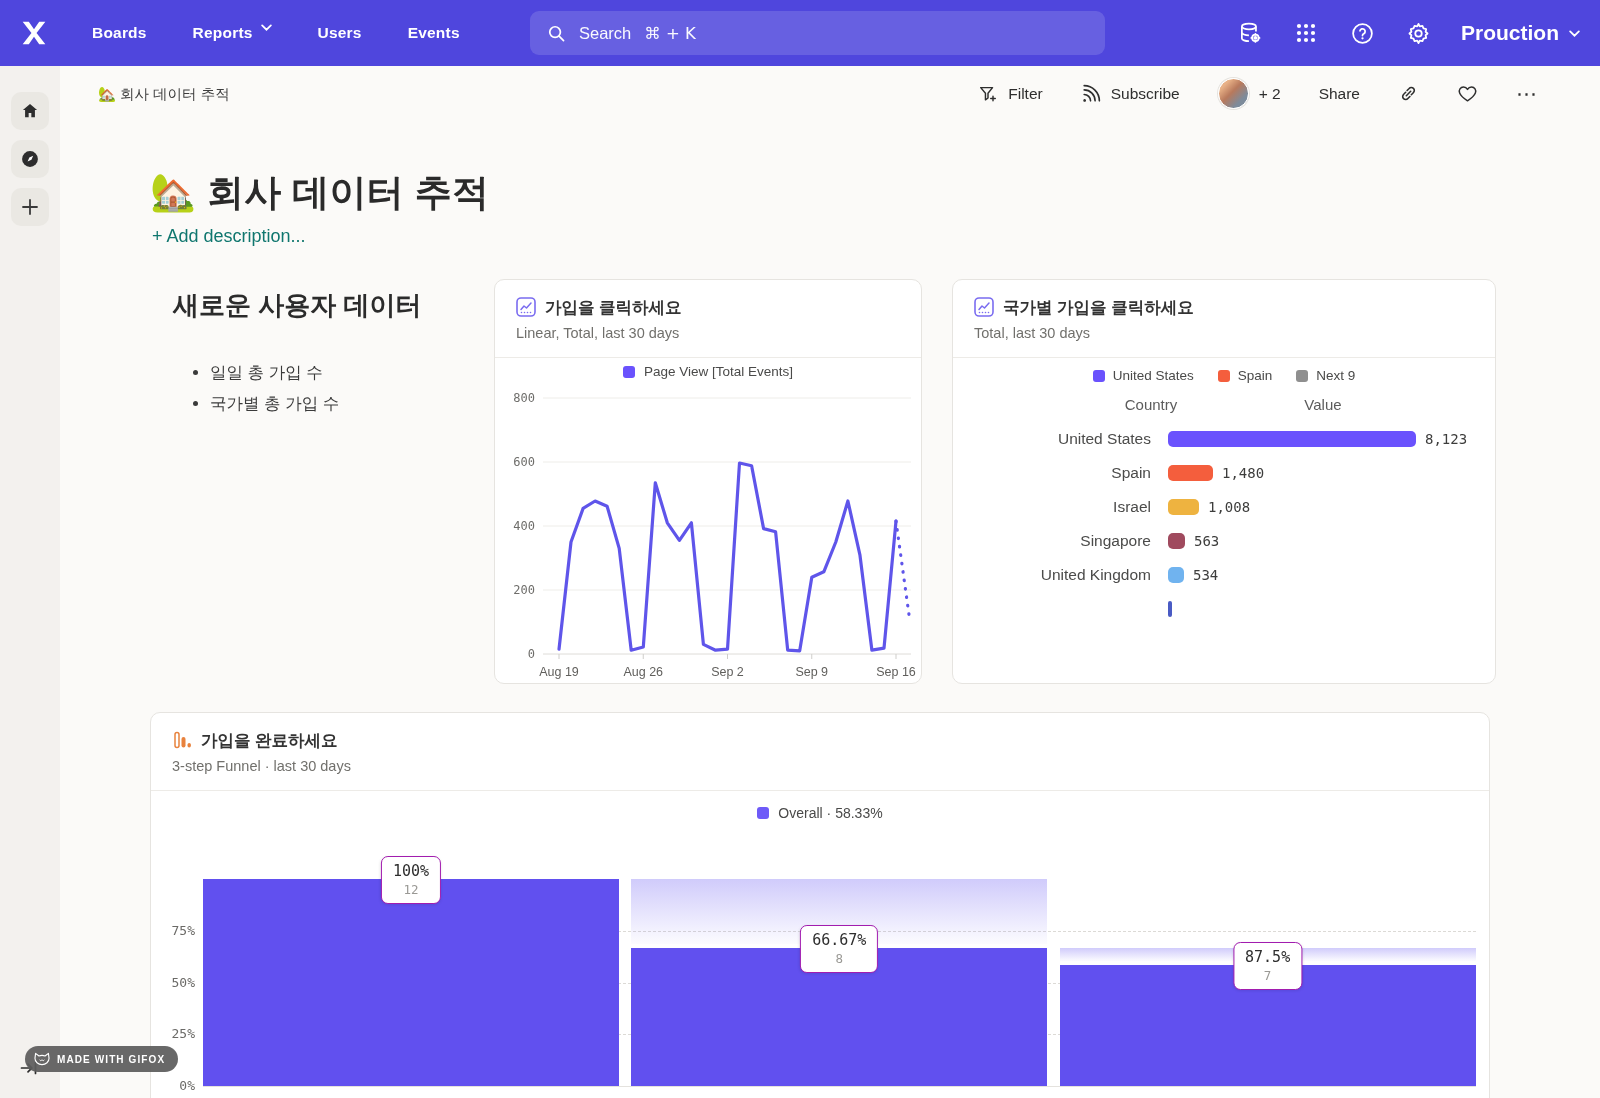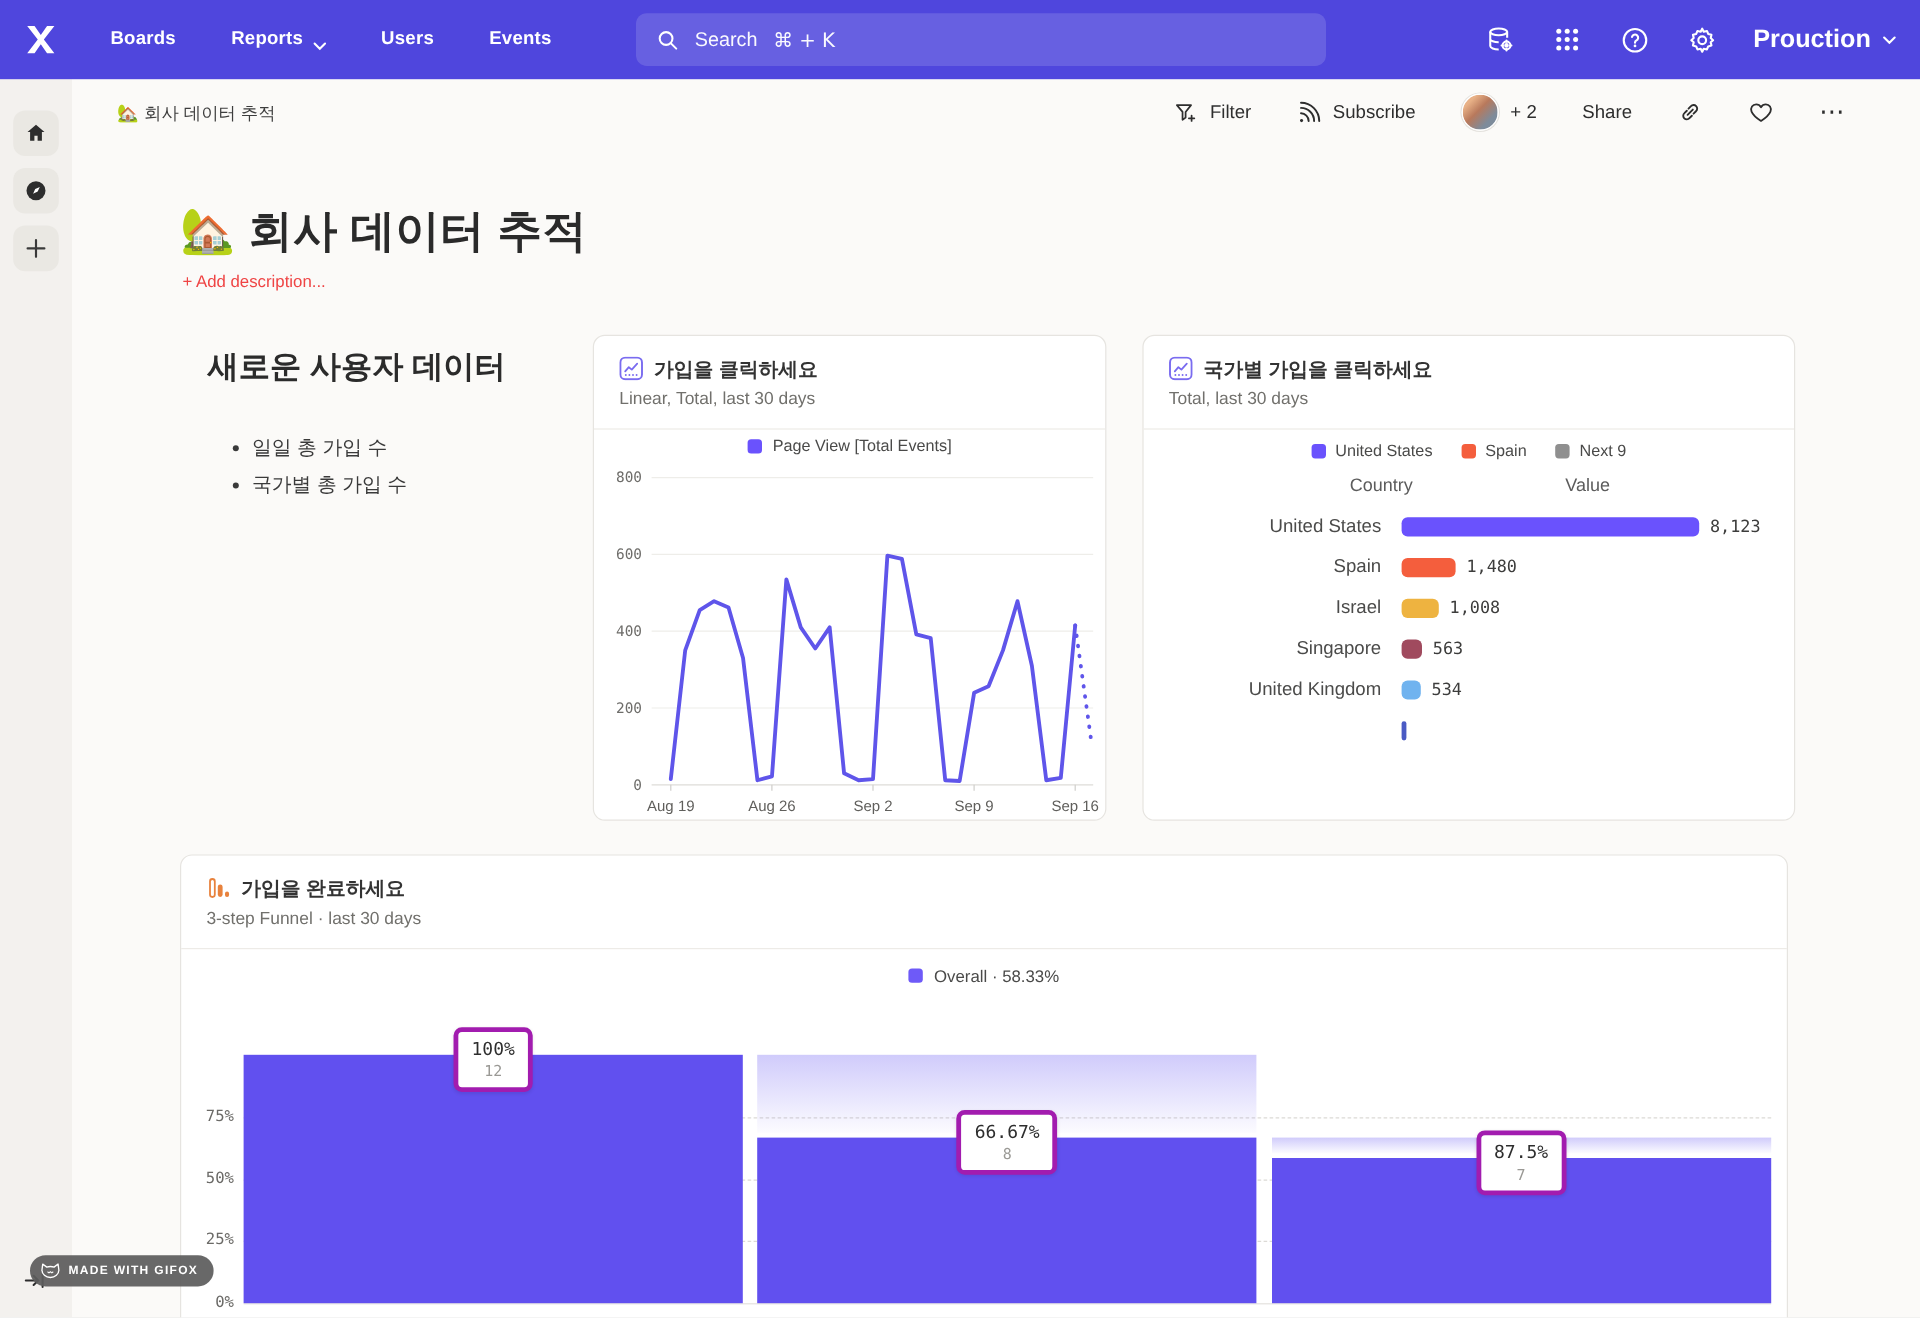--- a/index.html
+++ b/index.html
@@ -4,21 +4,21 @@
 <style>
   html,body{margin:0;padding:0;background:#e9e9e9}
   #canvas{position:relative;width:1600px;height:1098px;overflow:hidden;background:#fbfaf8;
           font-family:"Liberation Sans",sans-serif;-webkit-font-smoothing:antialiased}
 
   
   .topbar{position:absolute;left:0;top:0;width:1600px;height:66px;background:#4f46dd;color:#fff;z-index:30}
   .logo{position:absolute;left:18px;top:17px;width:32px;height:32px}
   .nav{position:absolute;left:92px;top:0;height:66px;display:flex;align-items:center;gap:46px;
        font-size:15.5px;font-weight:600;letter-spacing:.2px}
-  .nav-item{display:flex;align-items:flex-end;gap:8px;cursor:pointer;white-space:nowrap}
+  .nav-item{display:flex;align-items:flex-start;gap:8px;cursor:pointer;white-space:nowrap}
   .chev{width:11px;height:7px}
   .search{position:absolute;left:530px;top:11px;width:575px;height:44px;border-radius:9px;
           background:rgba(255,255,255,.14);display:flex;align-items:center;gap:13px;
           padding:0 17px;box-sizing:border-box;font-size:16.5px;color:rgba(255,255,255,.96);cursor:text}
   .search .shortcut{font-family:"DejaVu Sans",sans-serif}
   .top-icons{position:absolute;right:20px;top:0;height:66px;display:flex;align-items:center;gap:30px}
   .tico{width:26px;height:26px;display:flex;align-items:center;justify-content:center;cursor:pointer}
   .workspace{display:flex;align-items:center;gap:10px;font-size:21px;font-weight:700;cursor:pointer}
 
   
@@ -31,21 +31,21 @@
   
   .crumb-row{position:absolute;left:60px;top:66px;width:1540px;height:58px;background:#fbfaf8;z-index:10}
   .breadcrumb{position:absolute;left:38px;top:19px;font-size:14.5px;color:#3d3d3d;cursor:pointer}
   .actions{position:absolute;right:62px;top:12px;display:flex;align-items:center;gap:38px;
            font-size:15.5px;color:#2e2e2e}
   .action{display:flex;align-items:center;gap:10px;cursor:pointer;white-space:nowrap}
   .avatar{width:29px;height:29px;border-radius:50%;background:linear-gradient(135deg,#e8b187 20%,#b8795c 45%,#7d8b9b 75%);border:1px solid #fff;box-shadow:0 0 0 1px #e4e2de}
 
   
   .page-title{position:absolute;left:150px;top:168px;font-size:37px;font-weight:700;color:#2a2a2a;letter-spacing:.3px}
-  .add-desc{position:absolute;left:152px;top:226px;font-size:14px;color:#ef4444;cursor:pointer}
+  .add-desc{position:absolute;left:152px;top:226px;font-size:18px;color:#0f766e;cursor:pointer}
 
   
   .card{position:absolute;background:#fff;border:1px solid #e6e4e0;border-radius:10px;box-sizing:border-box}
   .card-head-title{position:absolute;left:50px;top:17px;font-size:16.5px;font-weight:700;color:#333}
   .card-icon{position:absolute;left:21px;top:17px;width:20px;height:20px}
   .card-sub{position:absolute;left:21px;top:45px;font-size:14.5px;color:#71706c}
   .card-divider{position:absolute;left:0;right:0;top:77px;height:1px;background:#edebe7}
 
   
   .text-card-heading{position:absolute;left:173px;top:288px;font-size:26px;font-weight:700;color:#2b2b2b}
@@ -75,21 +75,21 @@
 
   
   #card-funnel{left:150px;top:712px;width:1340px;height:480px}
   #funnel-legend{top:92px;font-size:14px}
   .funnel-plot{position:absolute;left:0;top:0;right:0;bottom:0}
   .fgrid{position:absolute;left:52px;width:1273px;border-top:1px dashed #dcdad6}
   .fgrid.base{border-top:1px solid #e4e2de}
   .ftick{position:absolute;width:40px;text-align:right;font:13px "DejaVu Sans Mono",monospace;color:#6b6a67}
   .fbar{position:absolute;background:#6150ef}
   .fbar-light{position:absolute;background:linear-gradient(to bottom,rgba(99,83,242,.30),rgba(99,83,242,.02))}
-  .fbadge{position:absolute;transform:translateX(-50%);background:#fff;border:4px solid #a21caf;
+  .fbadge{position:absolute;transform:translateX(-50%);background:#fff;border:1px solid #a21caf;
           border-radius:7px;box-shadow:0 1px 3px rgba(0,0,0,.09);padding:5px 11px 6px;text-align:center;z-index:5}
   .fbadge .p{font:15px "DejaVu Sans Mono",monospace;color:#2e2e2e}
   .fbadge .c{font:12.5px "DejaVu Sans Mono",monospace;color:#9a9995;margin-top:2px}
 
   
   .gifox{position:absolute;left:25px;top:1046px;height:26px;background:rgba(92,92,92,.93);border-radius:14px;
          display:flex;align-items:center;gap:7px;padding:0 13px 0 9px;color:#fff;z-index:40;
          font-size:10px;font-weight:700;letter-spacing:1.1px}
 </style>
 </head>

